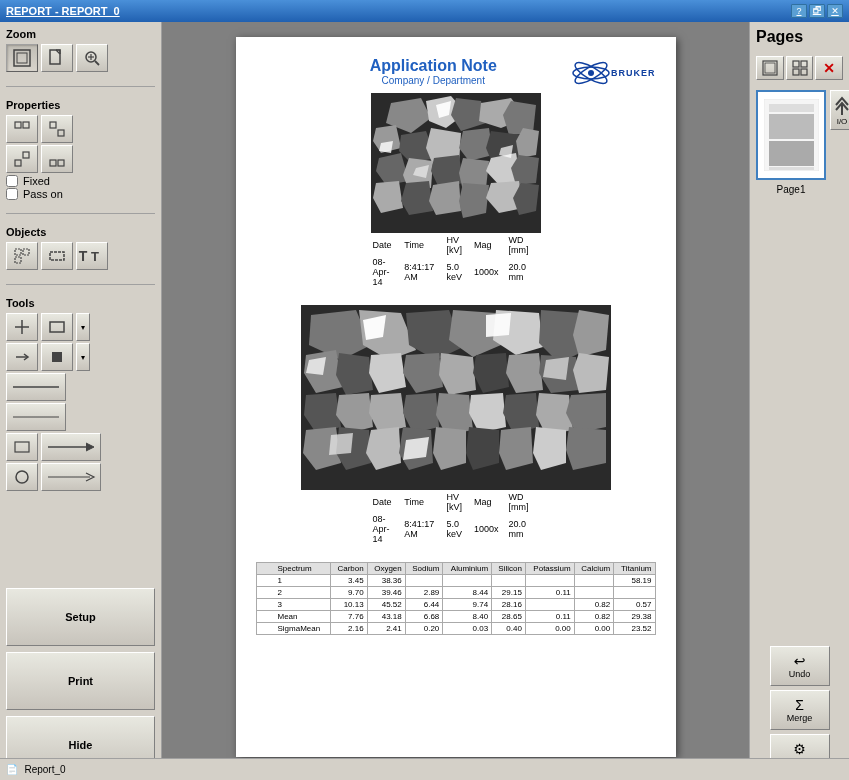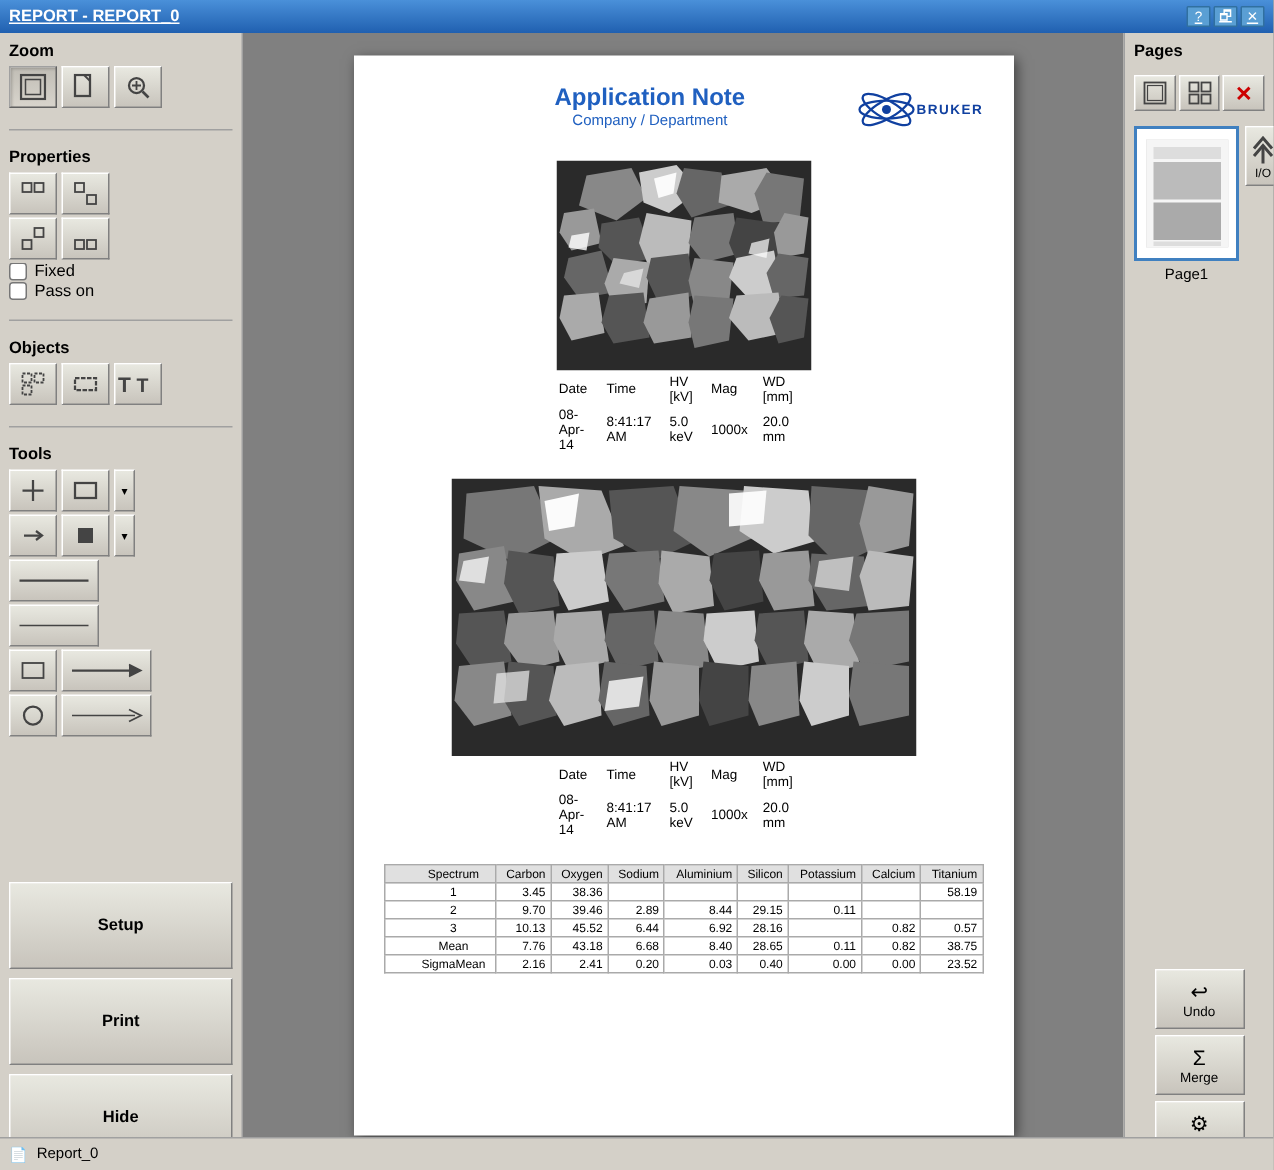--- a/index.html
+++ b/index.html
@@ -124,21 +124,21 @@
       min-height: 720px;
       padding: 20px;
       box-shadow: 2px 2px 8px rgba(0,0,0,0.5);
       position: relative;
     }
 
     .doc-header {
       display: flex;
       justify-content: flex-start;
       align-items: flex-start;
-      margin-bottom: 18px;
+      margin-bottom: 4px;
     }
 
     .doc-title-block { text-align: center; flex: 1; }
     .doc-title { font-size: 16px; font-weight: bold; color: #2060c0; }
     .doc-subtitle { font-size: 10px; color: #2060c0; }
 
     .bruker-logo {
       display: flex;
       flex-direction: row;
       align-items: center;
@@ -158,35 +158,35 @@
       width: 100%;
       border-collapse: collapse;
       font-size: 8px;
       margin-top: 4px;
     }
     .data-table th, .data-table td {
       border: 1px solid #aaa;
       padding: 1px 3px;
       text-align: right;
     }
-    .data-table th:first-child, .data-table td:first-child { text-align: center; padding-left: 21px; }
+    .data-table th:first-child, .data-table td:first-child { text-align: left; padding-left: 21px; }
     .data-table th { background: #e0e0e0; font-weight: normal; }
 
     
     .right-panel {
       width: 100px;
       background: #d4d0c8;
       border-left: 1px solid #a0a0a0;
       display: flex;
       flex-direction: column;
       padding: 6px;
       gap: 6px;
     }
 
-    .pages-header { font-size: 11px; font-weight: bold; color: #000; margin-bottom: 4px; }
+    .pages-header { font-size: 16px; font-weight: bold; color: #000; margin-bottom: 4px; }
 
     .pages-toolbar { display: flex; gap: 2px; margin-bottom: 4px; }
     .pages-btn {
       background: linear-gradient(to bottom, #e8e8e0, #c8c4bc);
       border: 1px solid #808080;
       border-top-color: #fff;
       border-left-color: #fff;
       width: 28px; height: 24px;
       cursor: pointer;
       display: flex; align-items: center; justify-content: center;
@@ -637,36 +637,36 @@
               <td>29.15</td>
               <td>0.11</td>
               <td></td>
               <td></td>
             </tr>
             <tr>
               <td>3</td>
               <td>10.13</td>
               <td>45.52</td>
               <td>6.44</td>
-              <td>6.92</td>
+              <td>9.74</td>
               <td>28.16</td>
               <td></td>
               <td>0.82</td>
               <td>0.57</td>
             </tr>
             <tr>
               <td>Mean</td>
               <td>7.76</td>
               <td>43.18</td>
               <td>6.68</td>
               <td>8.40</td>
               <td>28.65</td>
               <td>0.11</td>
               <td>0.82</td>
-              <td>38.75</td>
+              <td>29.38</td>
             </tr>
             <tr>
               <td>SigmaMean</td>
               <td>2.16</td>
               <td>2.41</td>
               <td>0.20</td>
               <td>0.03</td>
               <td>0.40</td>
               <td>0.00</td>
               <td>0.00</td>

